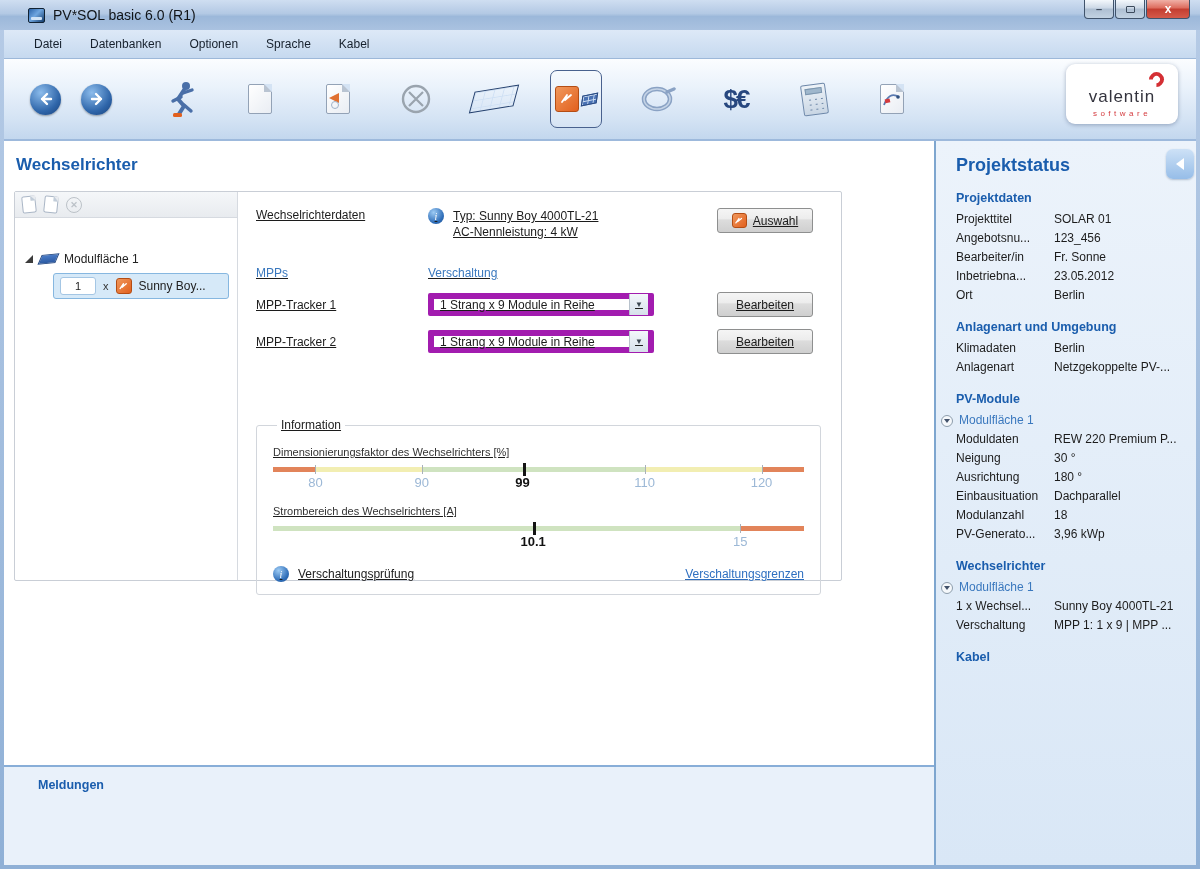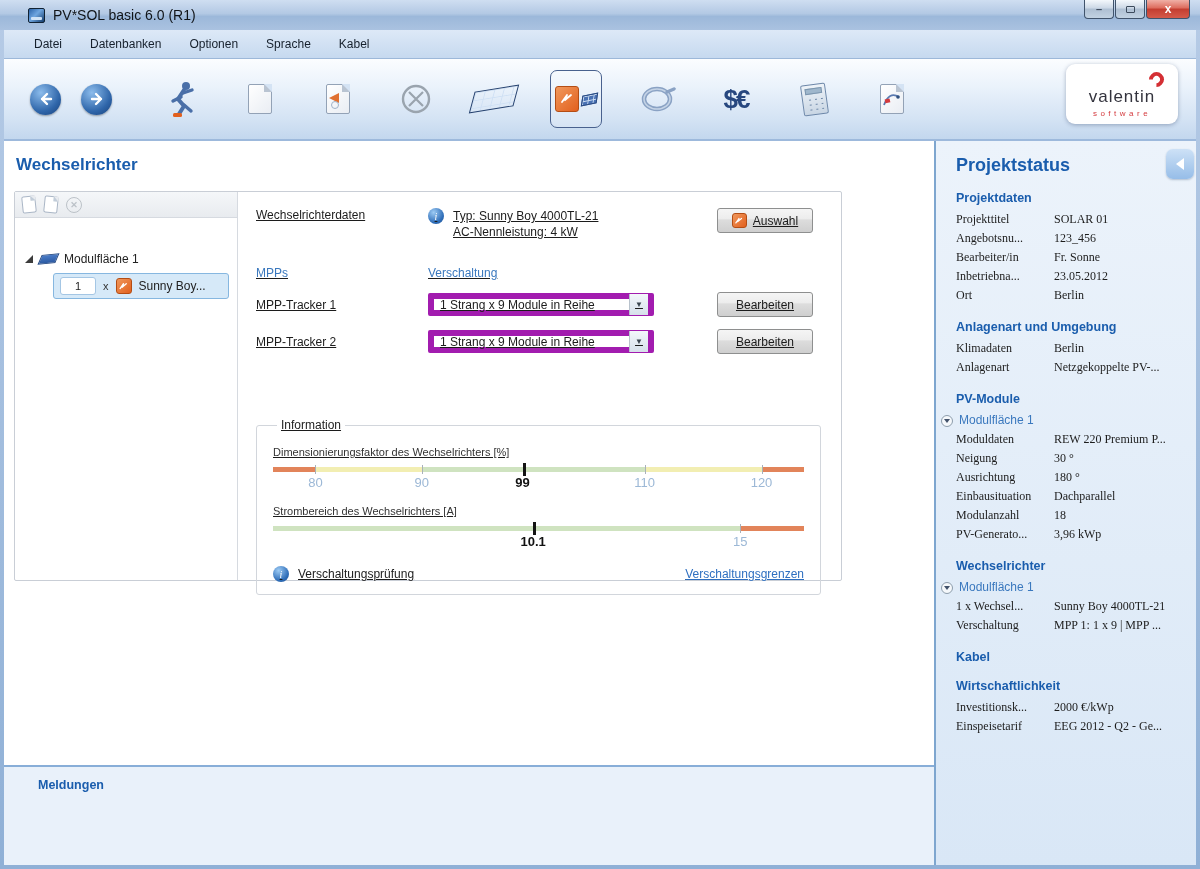--- a/index.html
+++ b/index.html
@@ -129,21 +129,21 @@
   
   .sidebar{width:262px;flex:none;border-left:2px solid #7ea6cf;background:linear-gradient(#ecf3fb,#d9e7f6);
     padding:14px 10px 0 20px;position:relative;overflow:hidden;}
   .sidebar-title{font-size:18px;font-weight:bold;color:var(--accent);}
   .collapse-tab{position:absolute;top:8px;right:2px;width:28px;height:30px;border-radius:7px;
     background:linear-gradient(#cde1f6,#96bde8);box-shadow:0 1px 2px rgba(40,70,110,.3);display:flex;align-items:center;justify-content:center;}
   .collapse-arrow{width:0;height:0;border-top:6px solid transparent;border-bottom:6px solid transparent;border-right:8px solid #fff;}
   .section{margin-top:15px;}
   .section-title{font-size:12.5px;font-weight:bold;color:var(--accent);margin-bottom:5px;}
   .srow{display:grid;grid-template-columns:98px 1fr;line-height:19px;font-size:12px;color:#1c1c1c;}
-  .srow span{white-space:nowrap;overflow:hidden;font-family:Liberation Serif, serif;}
+  .srow span{white-space:nowrap;overflow:hidden;}
   .exp-row{display:flex;align-items:center;gap:6px;color:var(--link-blue);font-size:12px;line-height:19px;margin-left:-15px;}
   .exp-icon{width:12px;height:12px;border-radius:50%;border:1px solid #8d9dac;background:#f5f8fb;display:flex;align-items:center;justify-content:center;flex:none;}
   .exp-icon::after{content:"";width:0;height:0;border-left:3px solid transparent;border-right:3px solid transparent;border-top:4px solid #41516a;}
 </style>
 </head>
 <body>
 
 <div class="window">
 
   <div class="titlebar">
@@ -466,27 +466,16 @@
           <div class="srow">
               <span>Verschaltung</span>
               <span>MPP 1: 1 x 9 | MPP ...</span>
             </div>
         </div>
 
         <div class="section">
           <div class="section-title">Kabel</div>
         </div>
 
-        <div class="section">
-          <div class="section-title">Wirtschaftlichkeit</div>
-          <div class="srow">
-              <span>Investitionsk...</span>
-              <span>2000 €/kWp</span>
-            </div>
-          <div class="srow">
-              <span>Einspeisetarif</span>
-              <span>EEG 2012 - Q2 - Ge...</span>
-            </div>
-        </div>
       </div>
     </div>
   </div>
 </div>
 
 </body></html>

